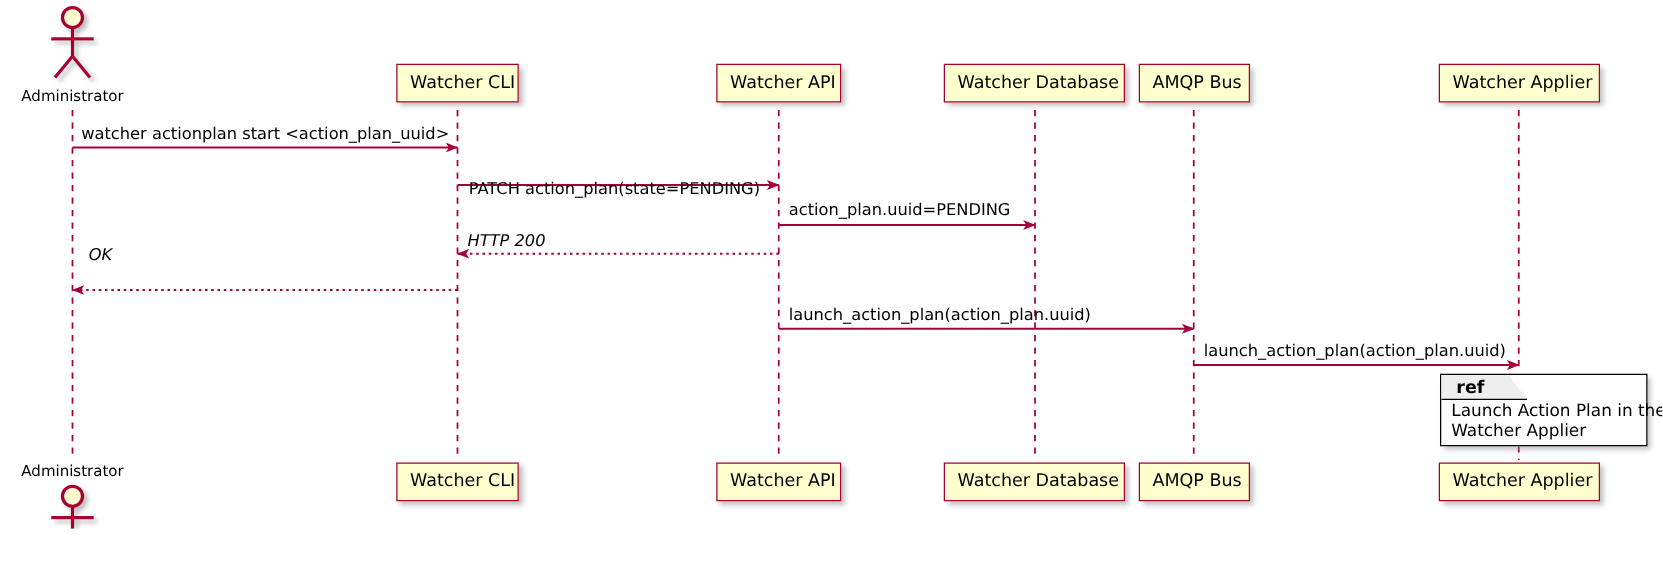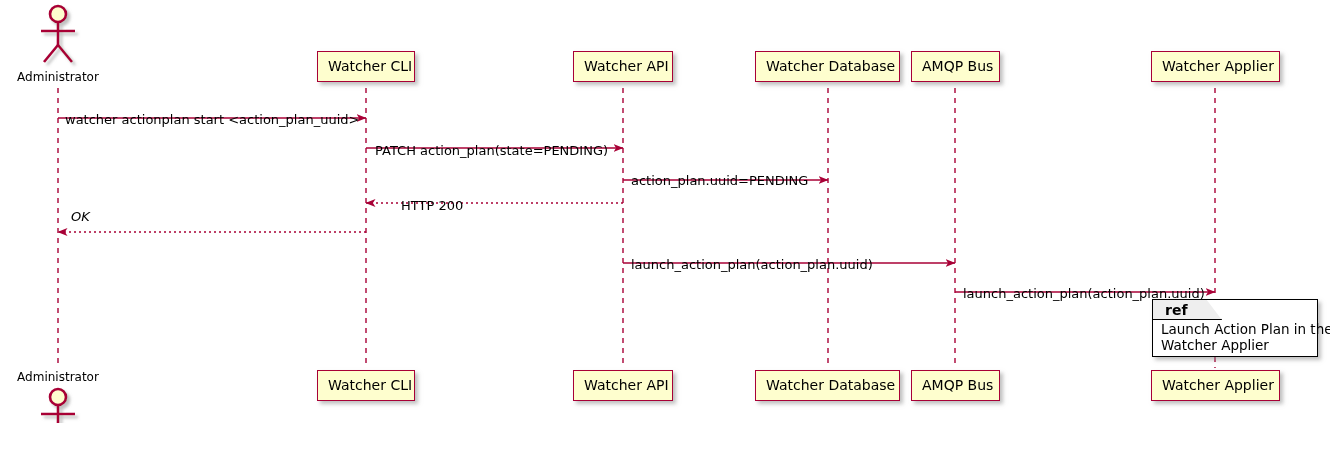--- a/index.html
+++ b/index.html
@@ -42,21 +42,20 @@
     font-size: 12px;
     color: #000000;
     white-space: nowrap;
     text-align: center;
   }
   .msg-label {
     position: absolute;
     font-size: 13px;
     color: #000000;
     white-space: nowrap;
-    margin-top: 12px;
   }
   .ref-box {
     position: absolute;
     box-sizing: border-box;
     background: #FFFFFF;
     border: 1.5px solid #000000;
     box-shadow: 3px 3px 4px rgba(140,140,140,0.55);
   }
   .ref-tab {
     position: absolute;
@@ -150,23 +149,23 @@
   <div class="participant-box" style="left:317px; top:370px; width:98px;">Watcher CLI</div>
   <div class="participant-box" style="left:573px; top:370px; width:100px;">Watcher API</div>
   <div class="participant-box" style="left:755px; top:370px; width:145px;">Watcher Database</div>
   <div class="participant-box" style="left:911px; top:370px; width:89px;">AMQP Bus</div>
   <div class="participant-box" style="left:1151px; top:370px; width:129px;">Watcher Applier</div>
 
   <div class="actor-label" style="left:8px; top:70px; width:100px;">Administrator</div>
   <div class="actor-label" style="left:8px; top:370px; width:100px;">Administrator</div>
 
   <div class="msg-label" style="left:65px; top:100px;">watcher actionplan start &lt;action_plan_uuid&gt;</div>
-  <div class="msg-label" style="left:375px; top:131px;">PATCH action_plan(state=PENDING)</div>
+  <div class="msg-label" style="left:375px; top:144px;">PATCH action_plan(state=PENDING)</div>
   <div class="msg-label" style="left:631px; top:161px;">action_plan.uuid=PENDING</div>
-  <div class="msg-label" style="left:401px; top:186px;">HTTP 200</div>
+  <div class="msg-label" style="left:374px; top:186px;font-style:italic;">HTTP 200</div>
   <div class="msg-label" style="left:71px; top:197px;font-style:italic;">OK</div>
   <div class="msg-label" style="left:631px; top:245px;">launch_action_plan(action_plan.uuid)</div>
   <div class="msg-label" style="left:963px; top:274px;">launch_action_plan(action_plan.uuid)</div>
 
   <div class="ref-box" style="left:1152px; top:299px; width:166px; height:58px;">
     <div class="ref-tab"></div>
     <div class="ref-tab-label">ref</div>
     <div class="ref-text">Launch Action Plan in the</div>
     <div class="ref-text" style="top:37px;">Watcher Applier</div>
   </div>

